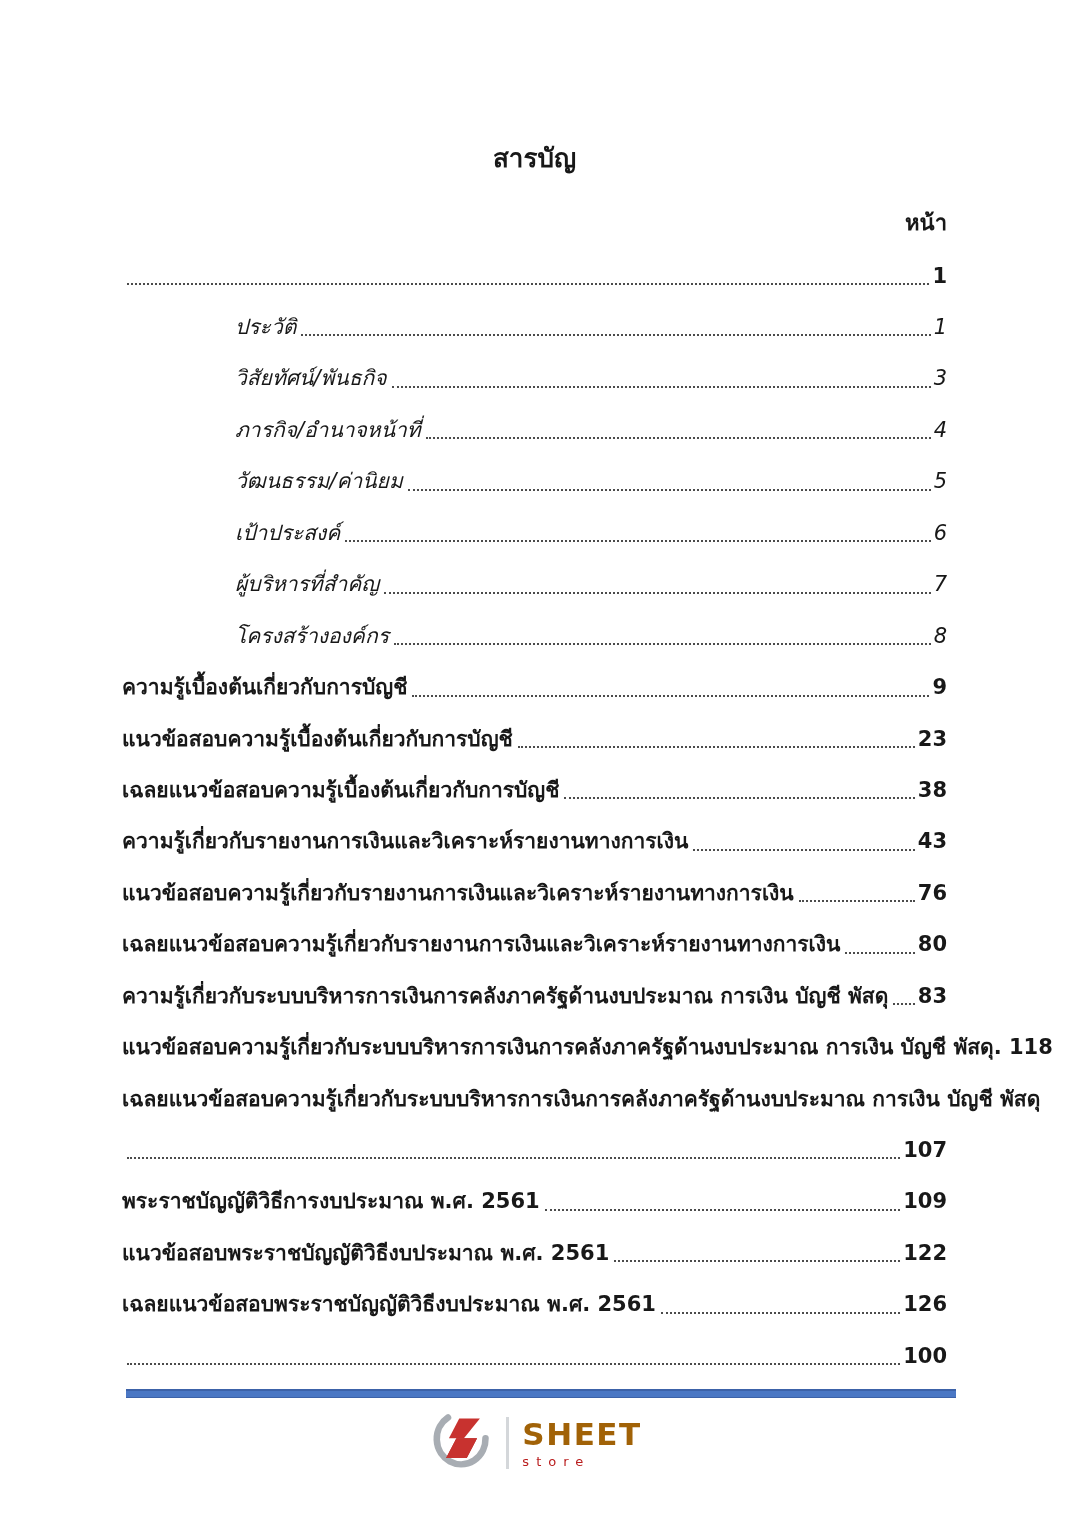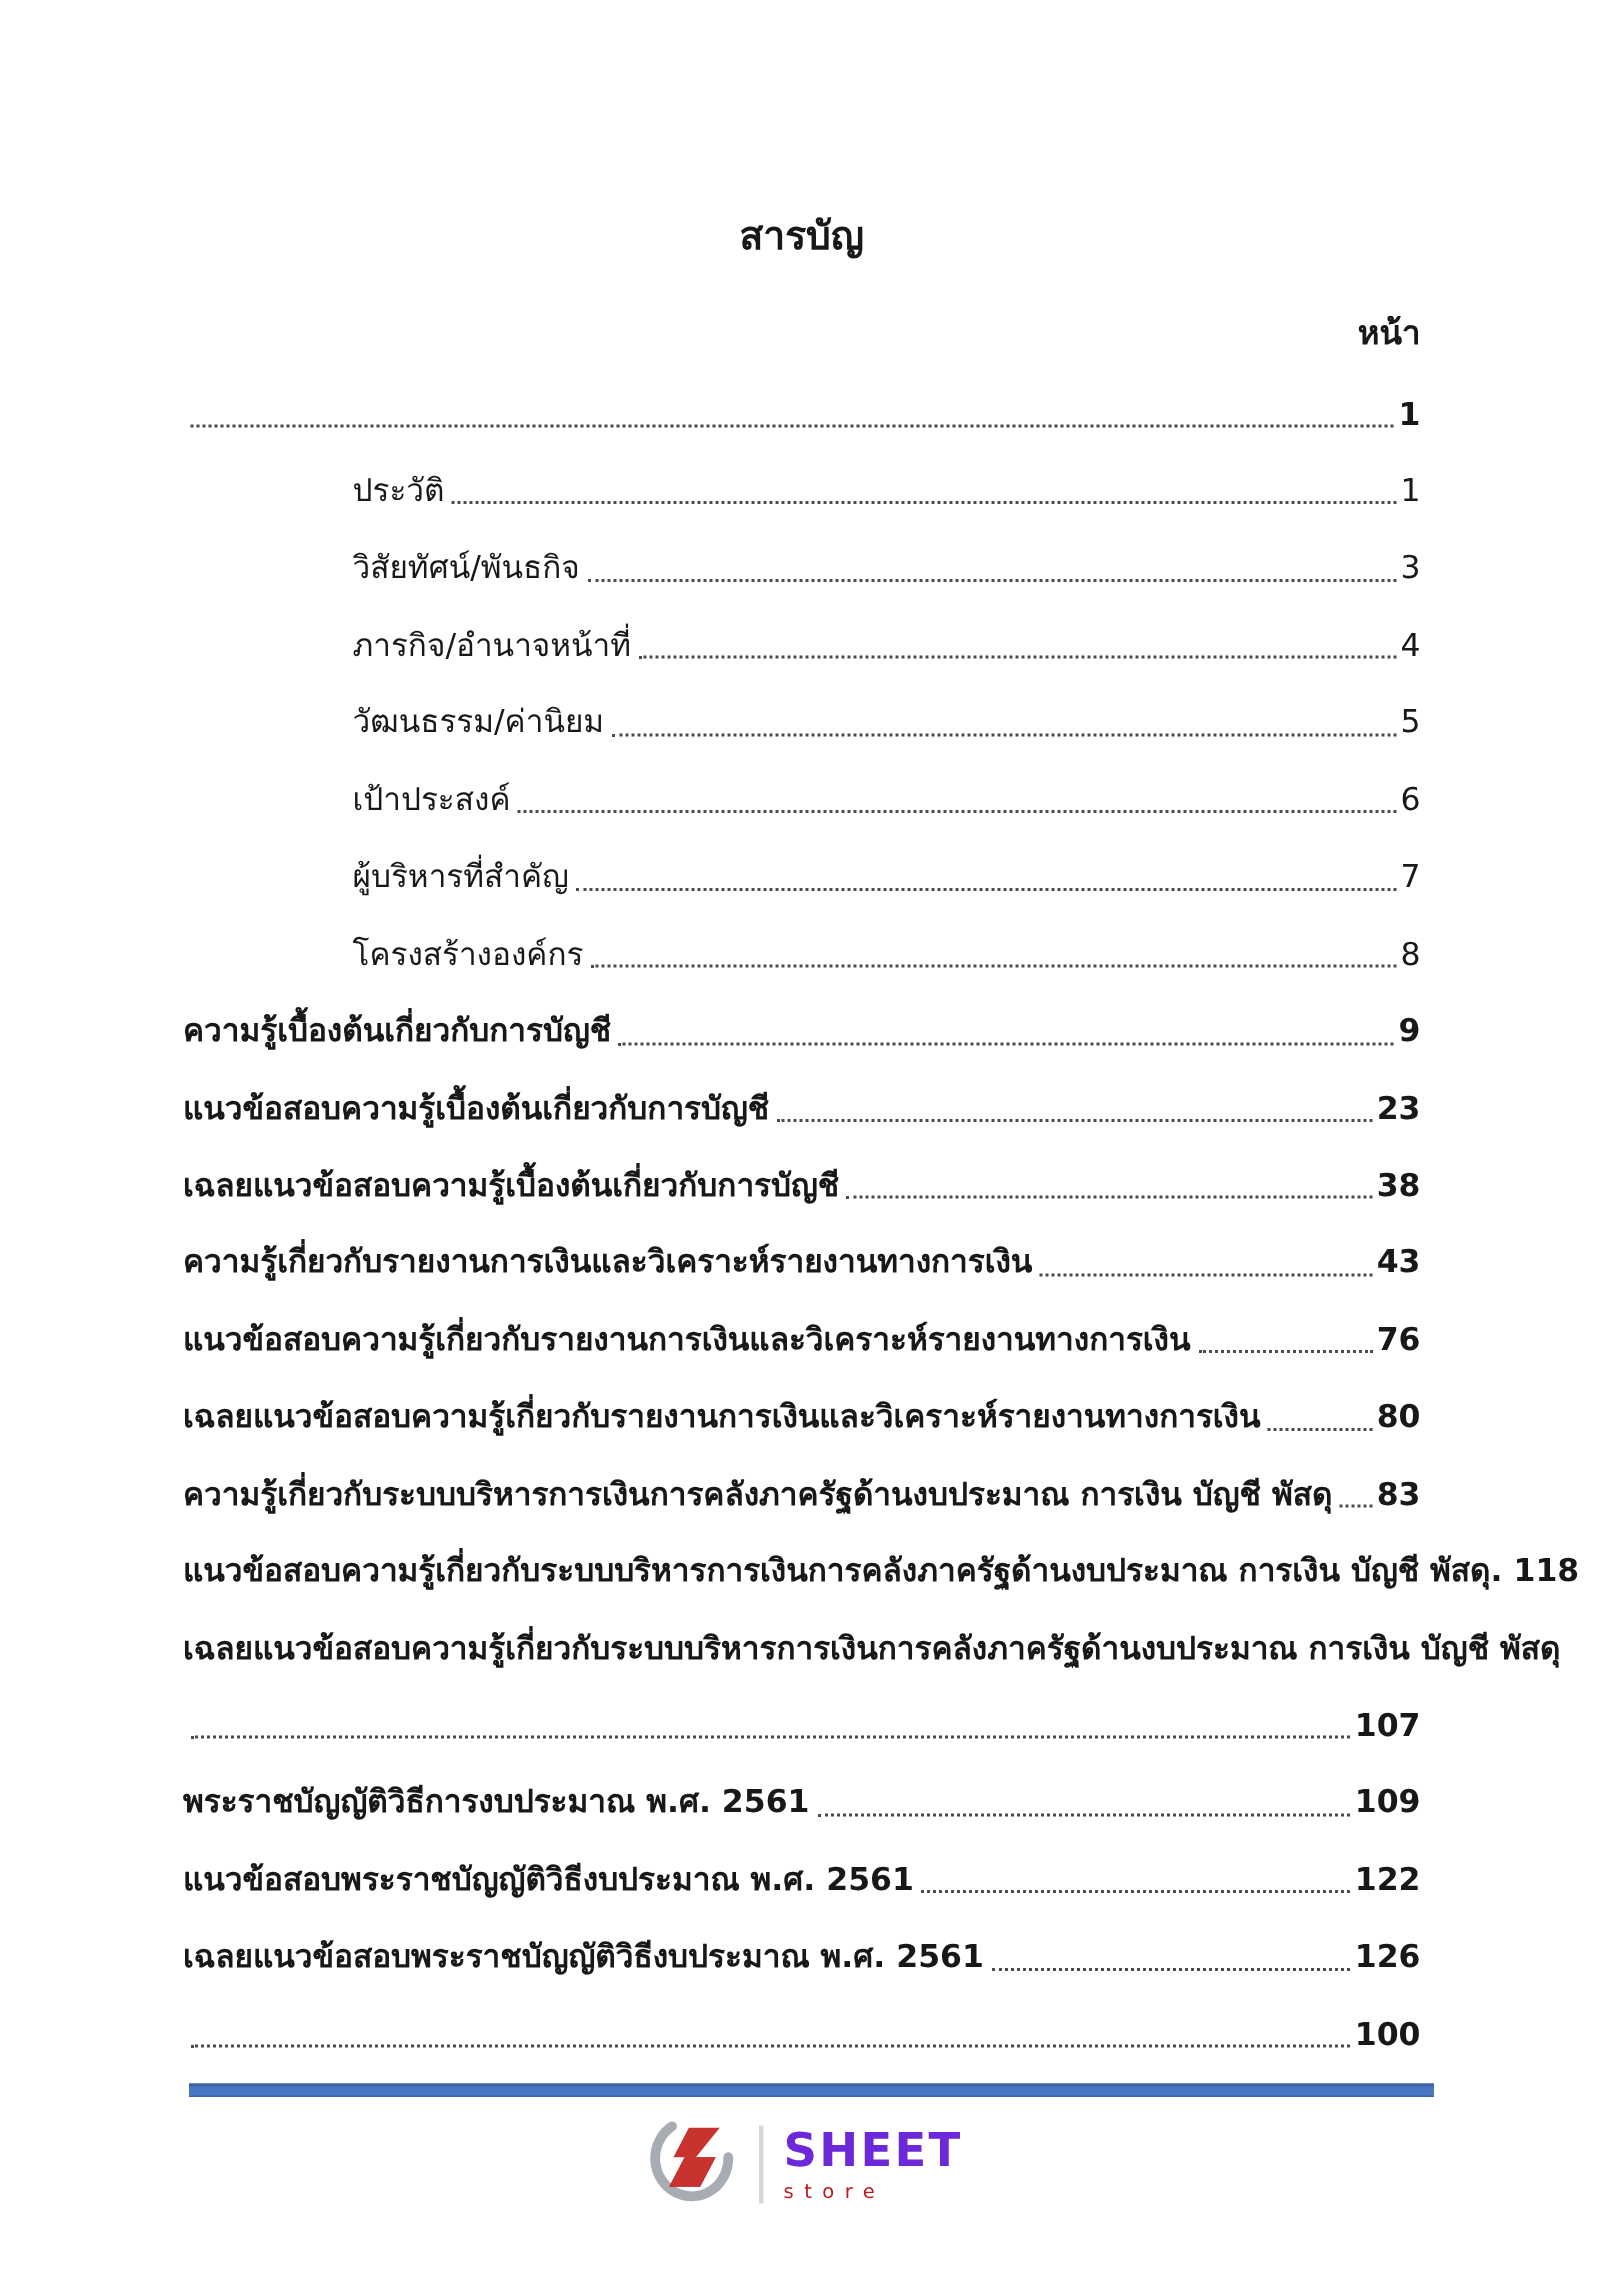--- a/index.html
+++ b/index.html
@@ -33,21 +33,21 @@
   }
   .toc-row{
     display:flex;
     align-items:flex-end;
     font-size:21px;
     line-height:1.45;
     margin-bottom:21px;
     font-weight:normal;
   }
   .toc-row.bold{font-weight:bold;}
-  .toc-row.indent{margin-left:113px;}
+  .toc-row.indent{margin-left:113px;font-style:italic;}
   .entry-text{
     white-space:nowrap;
     flex-shrink:0;
   }
   .leader{
     flex:1;
     min-width:6px;
     border-bottom:2px dotted #4b4b4b;
     margin:0 3px 6px 5px;
   }
@@ -76,21 +76,21 @@
     gap:13px;
   }
   .logo-divider{
     width:3px;height:52px;
     background:#d4d7da;
   }
   .wordmark{display:flex;flex-direction:column;align-items:flex-start;}
   .brand{
     font-size:31px;
     font-weight:bold;
-    color:#6d28d9;
+    color:#a16207;
     letter-spacing:1.5px;
     line-height:1;
   }
   .sub{
     font-size:13px;
     color:#b91c1c;
     letter-spacing:7px;
     margin-top:5px;
     line-height:1;
   }

